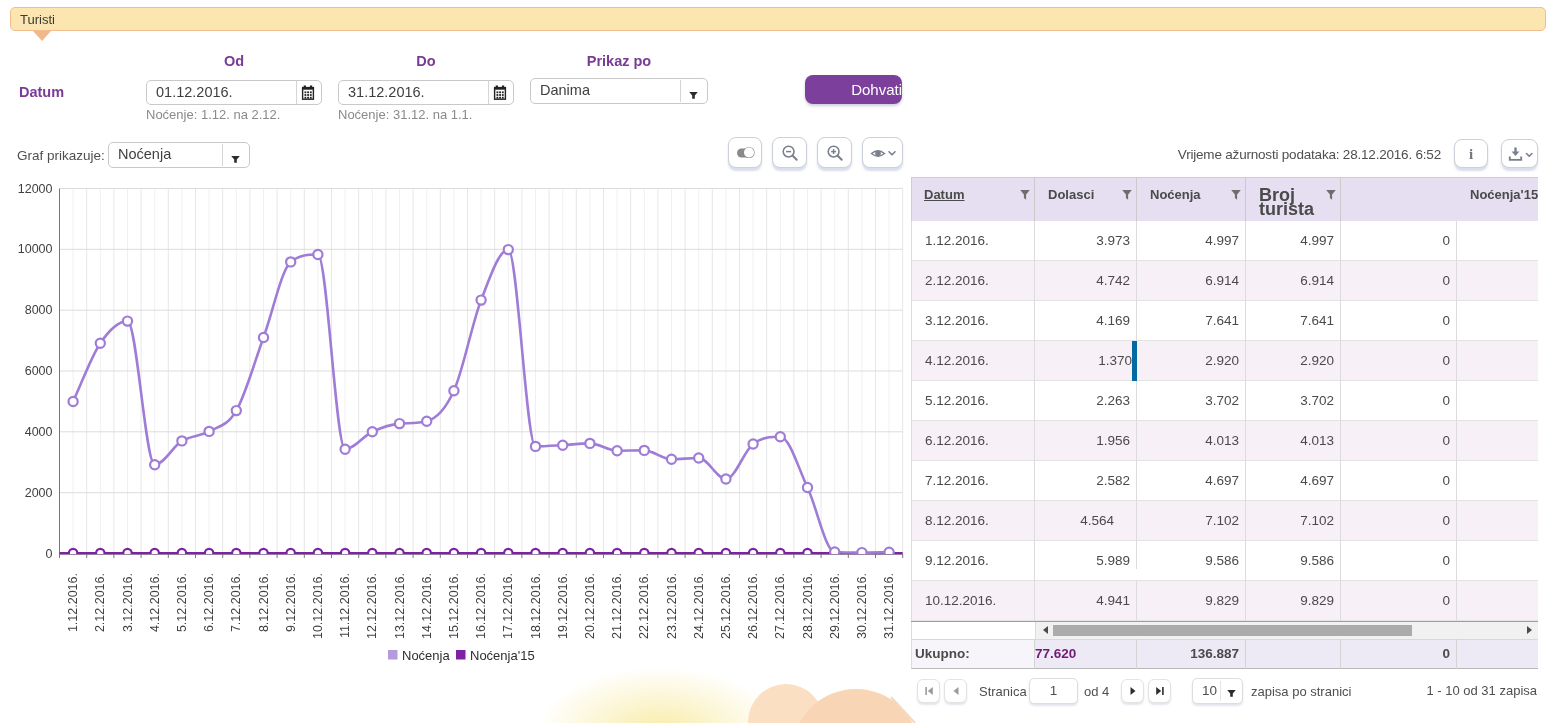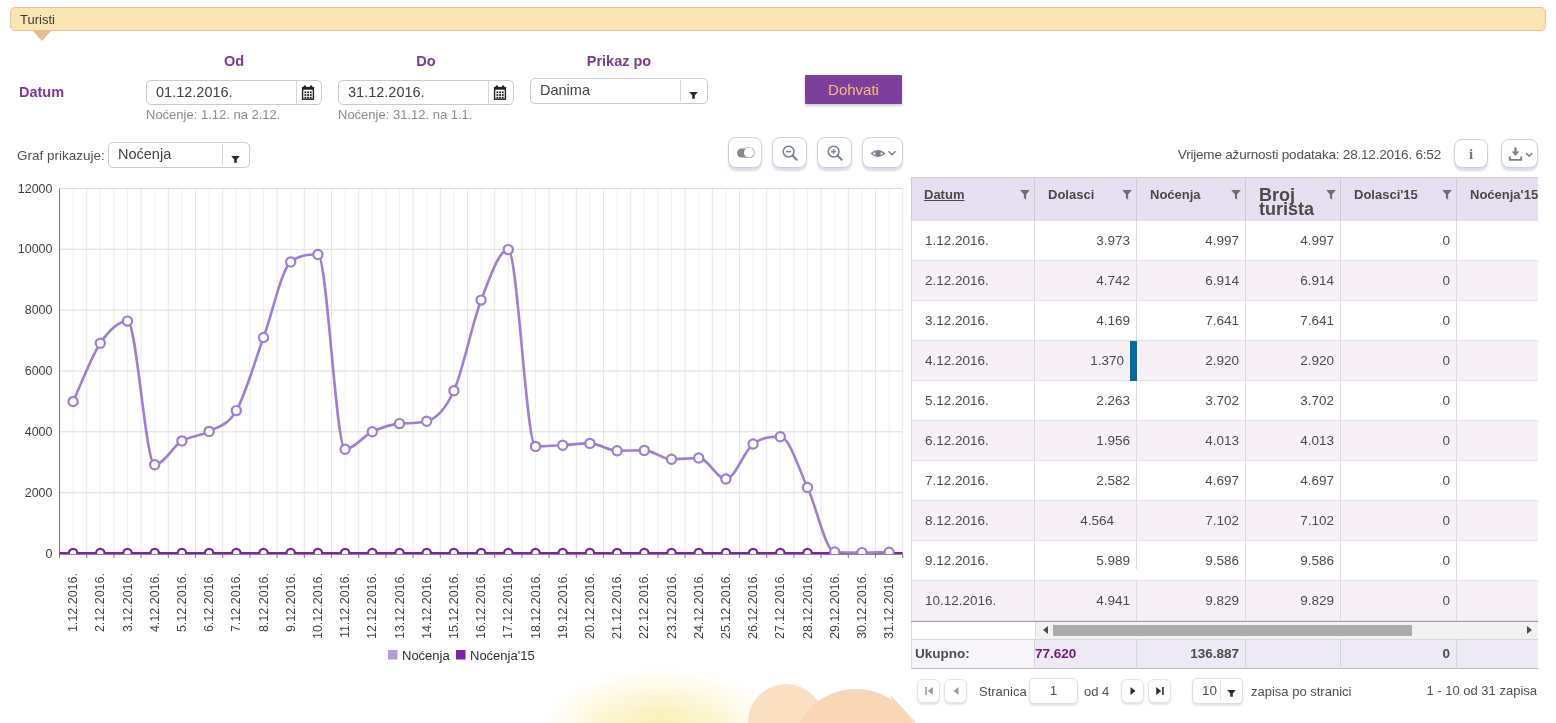--- a/index.html
+++ b/index.html
@@ -72,21 +72,21 @@
       <div style="position:absolute;left:9px;top:3px;font-size:14.5px;color:#3f3f3f">Danima</div>
       <div style="position:absolute;right:26px;top:1px;bottom:1px;width:1px;background:#d5d5d5"></div>
       <div style="position:absolute;right:9px;top:13px">
         <svg width="9" height="7" viewBox="0 0 9 7" style="display:block">
           <path d="M0.2 0h8.6L5.8 3.5v3.2H3.2V3.5z" fill="#2b2b2b"></path>
         </svg>
       </div>
     </div>
 <div style="position:absolute;left:146px;top:107px;font-size:13px;color:#8a8a8a">Noćenje: 1.12. na 2.12.</div>
 <div style="position:absolute;left:338px;top:107px;font-size:13px;color:#8a8a8a">Noćenje: 31.12. na 1.1.</div>
-<div style="position:absolute;left:805px;top:75px;width:97px;height:29px;background:#7c3f9c;border-radius:1px;box-shadow:0 2px 3px rgba(160,160,190,.5);color:#fdba74;font-size:15px;text-align:center;line-height:29px">Dohvati</div>
+<div style="position:absolute;left:805px;top:75px;width:97px;height:29px;background:#7c3f9c;border-radius:8px;box-shadow:0 2px 3px rgba(160,160,190,.5);color:#ffffff;font-size:15px;text-align:right;line-height:29px">Dohvati</div>
 <div style="position:absolute;left:17px;top:148px;font-size:13.5px;color:#4f4f4f">Graf prikazuje:</div>
 <div style="position:absolute;left:108px;top:142px;width:142px;height:26px;background:#fff;border:1px solid #c9c9c9;border-radius:5px;box-sizing:border-box">
       <div style="position:absolute;left:9px;top:3px;font-size:14.5px;color:#3f3f3f">Noćenja</div>
       <div style="position:absolute;right:26px;top:1px;bottom:1px;width:1px;background:#d5d5d5"></div>
       <div style="position:absolute;right:9px;top:13px">
         <svg width="9" height="7" viewBox="0 0 9 7" style="display:block">
           <path d="M0.2 0h8.6L5.8 3.5v3.2H3.2V3.5z" fill="#2b2b2b"></path>
         </svg>
       </div>
     </div>
@@ -366,26 +366,20 @@
       <svg width="10" height="10" viewBox="0 0 10 10" style="position:absolute;right:4px;top:13px;display:block">
         <path d="M0.2 0h9.6L6.1 4.4v5.3L3.9 7.9V4.4z" fill="#6e6e6e"></path>
       </svg>
     </div>
 <div style="position:absolute;left:1246px;top:177px;width:95px;height:44px;box-sizing:border-box;border-right:1px solid #cbcbcb;">
       <div style="position:absolute;left:13px;top:11px;right:24px;font-size:18px;font-weight:bold;color:#4a4a4a;line-height:14px;">Broj<br>turista</div>
       <svg width="10" height="10" viewBox="0 0 10 10" style="position:absolute;right:4px;top:13px;display:block">
         <path d="M0.2 0h9.6L6.1 4.4v5.3L3.9 7.9V4.4z" fill="#6e6e6e"></path>
       </svg>
     </div>
-<div style="position:absolute;left:1341px;top:177px;width:116px;height:44px;box-sizing:border-box;border-right:1px solid #cbcbcb;">
-      <div style="position:absolute;left:13px;top:11px;right:24px;font-size:13px;font-weight:bold;color:#4a4a4a;line-height:14px;">Dolasci'15</div>
-      <svg width="10" height="10" viewBox="0 0 10 10" style="position:absolute;right:4px;top:13px;display:block">
-        <path d="M0.2 0h9.6L6.1 4.4v5.3L3.9 7.9V4.4z" fill="#6e6e6e"></path>
-      </svg>
-    </div>
 <div style="position:absolute;left:1457px;top:177px;width:81px;height:44px;box-sizing:border-box;">
       <div style="position:absolute;left:13px;top:11px;right:24px;font-size:13px;font-weight:bold;color:#4a4a4a;line-height:14px;">Noćenja'15</div>
     </div>
 <div style="position:absolute;left:911px;top:221px;width:627px;height:40px;background:#ffffff;border-bottom:1px solid #e3e3e3;box-sizing:border-box"></div>
 <div style="position:absolute;left:911px;top:221px;width:124px;height:40px;box-sizing:border-box;border-right:1px solid #dcdcdc;border-left:1px solid #dcdcdc;font-size:13.5px;color:#4a4a4a;line-height:40px;padding-left:13px">1.12.2016.</div>
 <div style="position:absolute;left:1035px;top:221px;width:102px;height:40px;box-sizing:border-box;border-right:1px solid #dcdcdc;font-size:13.5px;color:#4a4a4a;line-height:40px;text-align:right;padding-right:6px">3.973</div>
 <div style="position:absolute;left:1137px;top:221px;width:109px;height:40px;box-sizing:border-box;border-right:1px solid #dcdcdc;font-size:13.5px;color:#4a4a4a;line-height:40px;text-align:right;padding-right:6px">4.997</div>
 <div style="position:absolute;left:1246px;top:221px;width:95px;height:40px;box-sizing:border-box;border-right:1px solid #dcdcdc;font-size:13.5px;color:#4a4a4a;line-height:40px;text-align:right;padding-right:6px">4.997</div>
 <div style="position:absolute;left:1341px;top:221px;width:116px;height:40px;box-sizing:border-box;border-right:1px solid #dcdcdc;font-size:13.5px;color:#4a4a4a;line-height:40px;text-align:right;padding-right:6px">0</div>
 <div style="position:absolute;left:911px;top:261px;width:627px;height:40px;background:#f8f0f7;border-bottom:1px solid #e3e3e3;box-sizing:border-box"></div>
@@ -395,21 +389,21 @@
 <div style="position:absolute;left:1246px;top:261px;width:95px;height:40px;box-sizing:border-box;border-right:1px solid #dcdcdc;font-size:13.5px;color:#4a4a4a;line-height:40px;text-align:right;padding-right:6px">6.914</div>
 <div style="position:absolute;left:1341px;top:261px;width:116px;height:40px;box-sizing:border-box;border-right:1px solid #dcdcdc;font-size:13.5px;color:#4a4a4a;line-height:40px;text-align:right;padding-right:6px">0</div>
 <div style="position:absolute;left:911px;top:301px;width:627px;height:40px;background:#ffffff;border-bottom:1px solid #e3e3e3;box-sizing:border-box"></div>
 <div style="position:absolute;left:911px;top:301px;width:124px;height:40px;box-sizing:border-box;border-right:1px solid #dcdcdc;border-left:1px solid #dcdcdc;font-size:13.5px;color:#4a4a4a;line-height:40px;padding-left:13px">3.12.2016.</div>
 <div style="position:absolute;left:1035px;top:301px;width:102px;height:40px;box-sizing:border-box;border-right:1px solid #dcdcdc;font-size:13.5px;color:#4a4a4a;line-height:40px;text-align:right;padding-right:6px">4.169</div>
 <div style="position:absolute;left:1137px;top:301px;width:109px;height:40px;box-sizing:border-box;border-right:1px solid #dcdcdc;font-size:13.5px;color:#4a4a4a;line-height:40px;text-align:right;padding-right:6px">7.641</div>
 <div style="position:absolute;left:1246px;top:301px;width:95px;height:40px;box-sizing:border-box;border-right:1px solid #dcdcdc;font-size:13.5px;color:#4a4a4a;line-height:40px;text-align:right;padding-right:6px">7.641</div>
 <div style="position:absolute;left:1341px;top:301px;width:116px;height:40px;box-sizing:border-box;border-right:1px solid #dcdcdc;font-size:13.5px;color:#4a4a4a;line-height:40px;text-align:right;padding-right:6px">0</div>
 <div style="position:absolute;left:911px;top:341px;width:627px;height:40px;background:#f8f0f7;border-bottom:1px solid #e3e3e3;box-sizing:border-box"></div>
 <div style="position:absolute;left:911px;top:341px;width:124px;height:40px;box-sizing:border-box;border-right:1px solid #dcdcdc;border-left:1px solid #dcdcdc;font-size:13.5px;color:#4a4a4a;line-height:40px;padding-left:13px">4.12.2016.</div>
-<div style="position:absolute;left:1035px;top:341px;width:102px;height:40px;box-sizing:border-box;border-right:7px solid #0369a1;font-size:13.5px;color:#4a4a4a;line-height:40px;text-align:right;padding-right:6px">1.370</div>
+<div style="position:absolute;left:1035px;top:341px;width:102px;height:40px;box-sizing:border-box;border-right:5px solid #0369a1;font-size:13.5px;color:#4a4a4a;line-height:40px;text-align:right;">1.370</div>
 <div style="position:absolute;left:1137px;top:341px;width:109px;height:40px;box-sizing:border-box;border-right:1px solid #dcdcdc;font-size:13.5px;color:#4a4a4a;line-height:40px;text-align:right;padding-right:6px">2.920</div>
 <div style="position:absolute;left:1246px;top:341px;width:95px;height:40px;box-sizing:border-box;border-right:1px solid #dcdcdc;font-size:13.5px;color:#4a4a4a;line-height:40px;text-align:right;padding-right:6px">2.920</div>
 <div style="position:absolute;left:1341px;top:341px;width:116px;height:40px;box-sizing:border-box;border-right:1px solid #dcdcdc;font-size:13.5px;color:#4a4a4a;line-height:40px;text-align:right;padding-right:6px">0</div>
 <div style="position:absolute;left:911px;top:381px;width:627px;height:40px;background:#ffffff;border-bottom:1px solid #e3e3e3;box-sizing:border-box"></div>
 <div style="position:absolute;left:911px;top:381px;width:124px;height:40px;box-sizing:border-box;border-right:1px solid #dcdcdc;border-left:1px solid #dcdcdc;font-size:13.5px;color:#4a4a4a;line-height:40px;padding-left:13px">5.12.2016.</div>
 <div style="position:absolute;left:1035px;top:381px;width:102px;height:40px;box-sizing:border-box;border-right:1px solid #dcdcdc;font-size:13.5px;color:#4a4a4a;line-height:40px;text-align:right;padding-right:6px">2.263</div>
 <div style="position:absolute;left:1137px;top:381px;width:109px;height:40px;box-sizing:border-box;border-right:1px solid #dcdcdc;font-size:13.5px;color:#4a4a4a;line-height:40px;text-align:right;padding-right:6px">3.702</div>
 <div style="position:absolute;left:1246px;top:381px;width:95px;height:40px;box-sizing:border-box;border-right:1px solid #dcdcdc;font-size:13.5px;color:#4a4a4a;line-height:40px;text-align:right;padding-right:6px">3.702</div>
 <div style="position:absolute;left:1341px;top:381px;width:116px;height:40px;box-sizing:border-box;border-right:1px solid #dcdcdc;font-size:13.5px;color:#4a4a4a;line-height:40px;text-align:right;padding-right:6px">0</div>
 <div style="position:absolute;left:911px;top:421px;width:627px;height:40px;background:#f8f0f7;border-bottom:1px solid #e3e3e3;box-sizing:border-box"></div>

